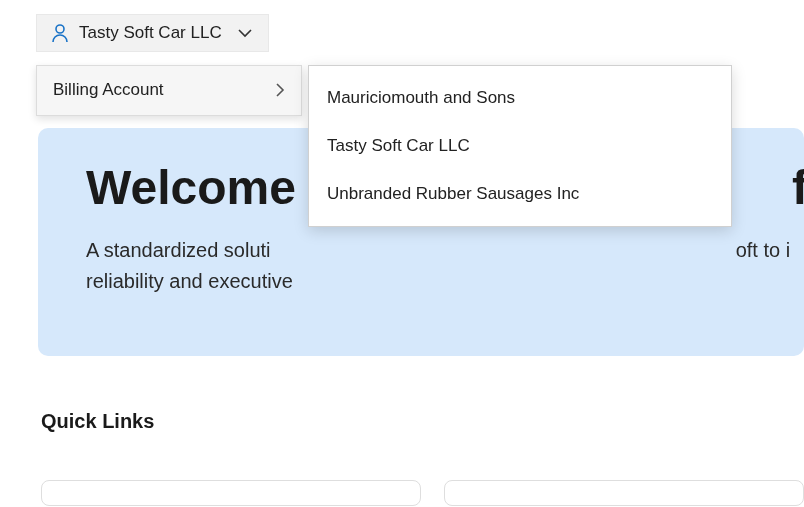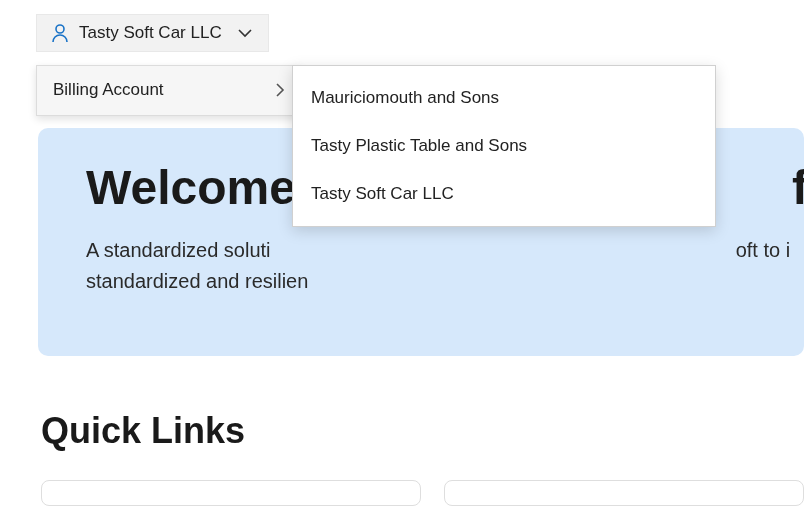--- a/index.html
+++ b/index.html
@@ -63,21 +63,21 @@
       border-bottom: 1px solid transparent;
     }
     .submenu-item .arrow {
       color: #555;
       display: flex;
     }
 
     .flyout {
       position: absolute;
       top: 65px;
-      left: 292px;
+      left: 308px;
       width: 424px;
       background: #ffffff;
       border: 1px solid #d0d0d0;
       box-shadow: 0 4px 14px rgba(0,0,0,0.15);
       padding: 8px 0;
     }
     .flyout-item {
       padding: 14px 18px;
       font-size: 17px;
       color: #222;
@@ -108,21 +108,21 @@
       font-size: 20px;
       color: #2a2a2a;
       line-height: 1.55;
       white-space: nowrap;
     }
 
     .section-heading {
       position: absolute;
       top: 410px;
       left: 41px;
-      font-size: 36px;
+      font-size: 20px;
       font-weight: 700;
       color: #1a1a1a;
     }
     .card-fragment-left {
       position: absolute;
       top: 480px;
       left: 41px;
       width: 380px;
       height: 26px;
       border: 1px solid #dedede;
@@ -147,21 +147,21 @@
   <div class="hero-title">
     <span>Welcome t</span>
     <span style="display:inline-block;width:440px;"></span>
     <span>fany</span>
   </div>
   <div class="hero-sub">
     <span>A standardized soluti</span>
     <span style="display:inline-block;width:454px;"></span>
     <span>oft to i</span>
     <br>
-    <span>standardized and resilien</span>
+    <span>reliability and executive</span>
   </div>
 </div>
 
 <div class="account-selector">
   <span class="icon">
     <svg width="18" height="20" viewBox="0 0 18 20" fill="none" stroke="currentColor" stroke-width="1.6">
       <circle cx="9" cy="6" r="4"></circle>
       <path d="M2 19c0-4 3.1-7 7-7s7 3 7 7"></path>
     </svg>
   </span>
@@ -179,20 +179,20 @@
     <span class="arrow">
       <svg width="10" height="16" viewBox="0 0 10 16" fill="none" stroke="currentColor" stroke-width="1.6">
         <path d="M2 2l6 6-6 6"></path>
       </svg>
     </span>
   </div>
 </div>
 
 <div class="flyout">
   <div class="flyout-item"><span>Mauriciomouth and Sons</span></div>
-  <div class="flyout-item"><span>Tasty Plastic Table and Sons</span></div>
   <div class="flyout-item"><span>Tasty Soft Car LLC</span></div>
+  <div class="flyout-item"><span>Unbranded Rubber Sausages Inc</span></div>
 </div>
 
 <div class="section-heading">Quick Links</div>
 
 <div class="card-fragment-left"></div>
 <div class="card-fragment-right"></div>
 
 </body></html>

